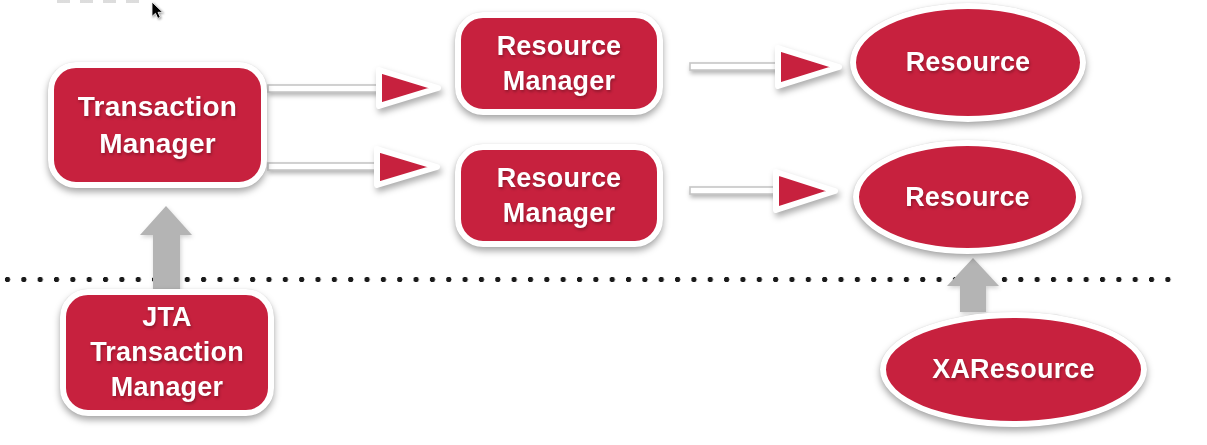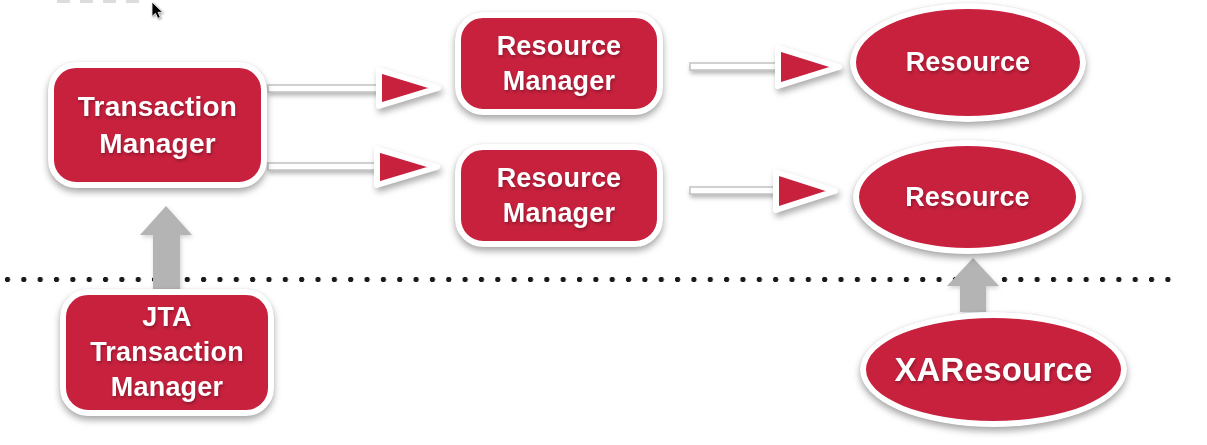--- a/index.html
+++ b/index.html
@@ -21,21 +21,21 @@
     letter-spacing:.2px;
   }
   .rect{border-radius:28px;}
   .ellipse{border-radius:50%;}
 
   .tm  {left:48px;  top:62px;  width:219px; height:126px; font-size:28px; line-height:37px;}
   .rm1 {left:455px; top:12px;  width:208px; height:103px; font-size:27px; line-height:35px;}
   .rm2 {left:455px; top:144px; width:208px; height:103px; font-size:27px; line-height:35px;}
   .r1  {left:850px; top:3px;   width:236px; height:119px; font-size:27px;}
   .r2  {left:853px; top:140px; width:229px; height:114px; font-size:27px;}
-  .xa  {left:860px; top:312px; width:267px; height:115px; font-size:33px;}
+  .xa  {left:880px; top:312px; width:267px; height:115px; font-size:27px;}
   .jta {left:60px;  top:289px; width:214px; height:127px; font-size:27px; line-height:35px;}
 
   
   .divider{
     position:absolute;left:4px;top:276px;width:1176px;height:7px;z-index:1;
     background-image:radial-gradient(circle at 3.5px 3.5px,#1a1a1a 2.4px,rgba(0,0,0,0) 3px);
     background-size:16.35px 7px;background-repeat:repeat-x;
   }
 
   

